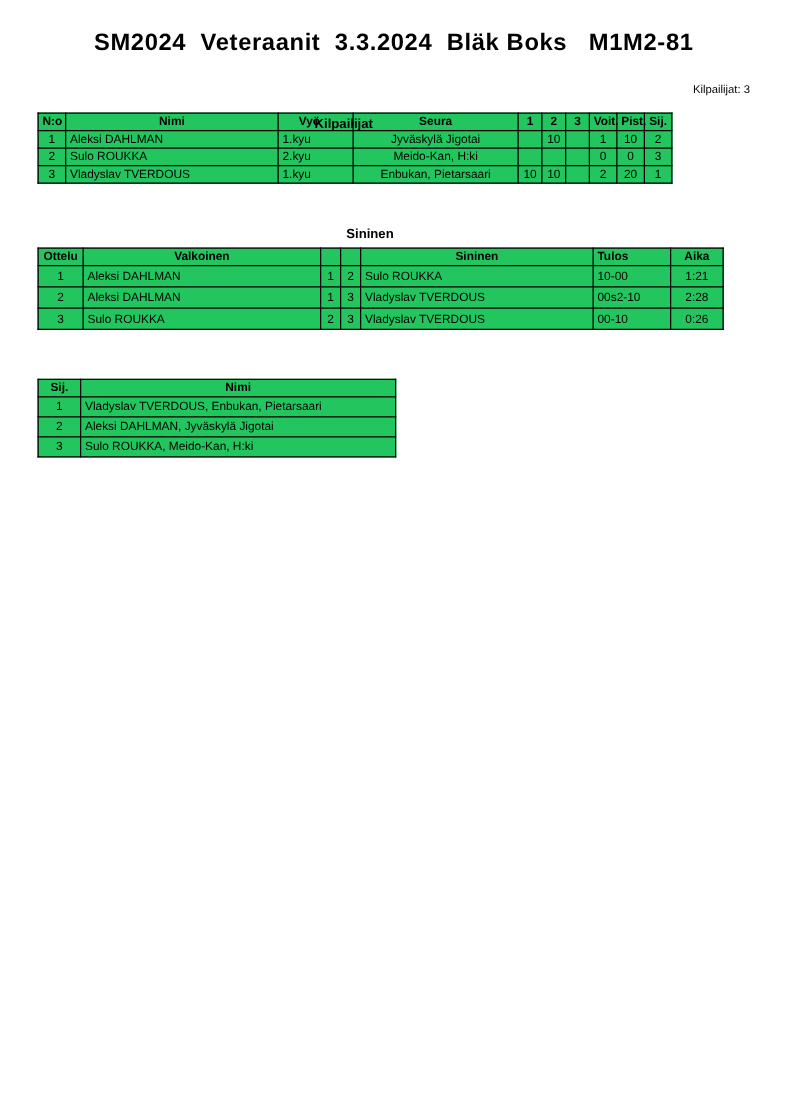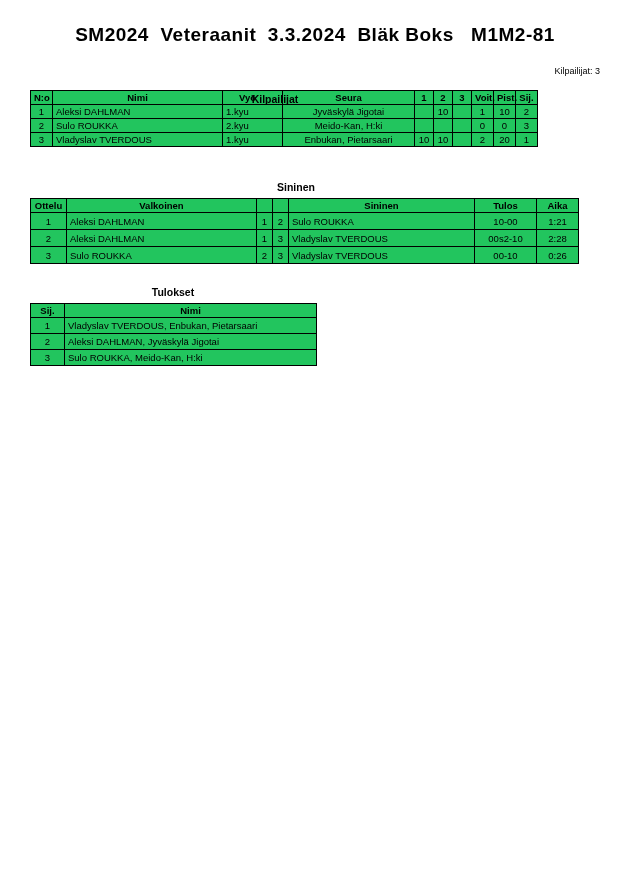--- a/index.html
+++ b/index.html
@@ -111,21 +111,21 @@
     text-align: center;
   }
   table.ottelut {
     width: 532px;
     table-layout: fixed;
   }
   table.ottelut .o-ottelu    { width: 36px; text-align: center; }
   table.ottelut .o-valkoinen { width: 190px; text-align: left; }
   table.ottelut .o-n         { width: 16px; text-align: center; }
   table.ottelut .o-sininen   { width: 186px; text-align: left; }
-  table.ottelut .o-tulos     { width: 62px; text-align: center; }
+  table.ottelut .o-tulos     { width: 62px; text-align: left; }
   table.ottelut .o-aika      { width: 42px; text-align: center; }
   table.ottelut tbody td { height: 17px; }
   table.ottelut thead th.o-valkoinen,
   table.ottelut thead th.o-sininen { text-align: center; }
 
   
   .tulokset-wrap {
     position: absolute;
     left: 30px;
     top: 303px;
@@ -253,21 +253,20 @@
           <td class="o-n">3</td>
           <td class="o-sininen">Vladyslav TVERDOUS</td>
           <td class="o-tulos">00-10</td>
           <td class="o-aika">0:26</td>
         </tr>
       </tbody>
     </table>
   </div>
 
   <div class="tulokset-wrap">
-    <div class="section-heading tulokset-heading">Tulokset</div>
     <table class="tulokset">
       <thead>
         <tr>
           <th class="t-sij">Sij.</th>
           <th class="t-nimi">Nimi</th>
         </tr>
       </thead>
       <tbody>
         <tr>
           <td class="t-sij">1</td>

